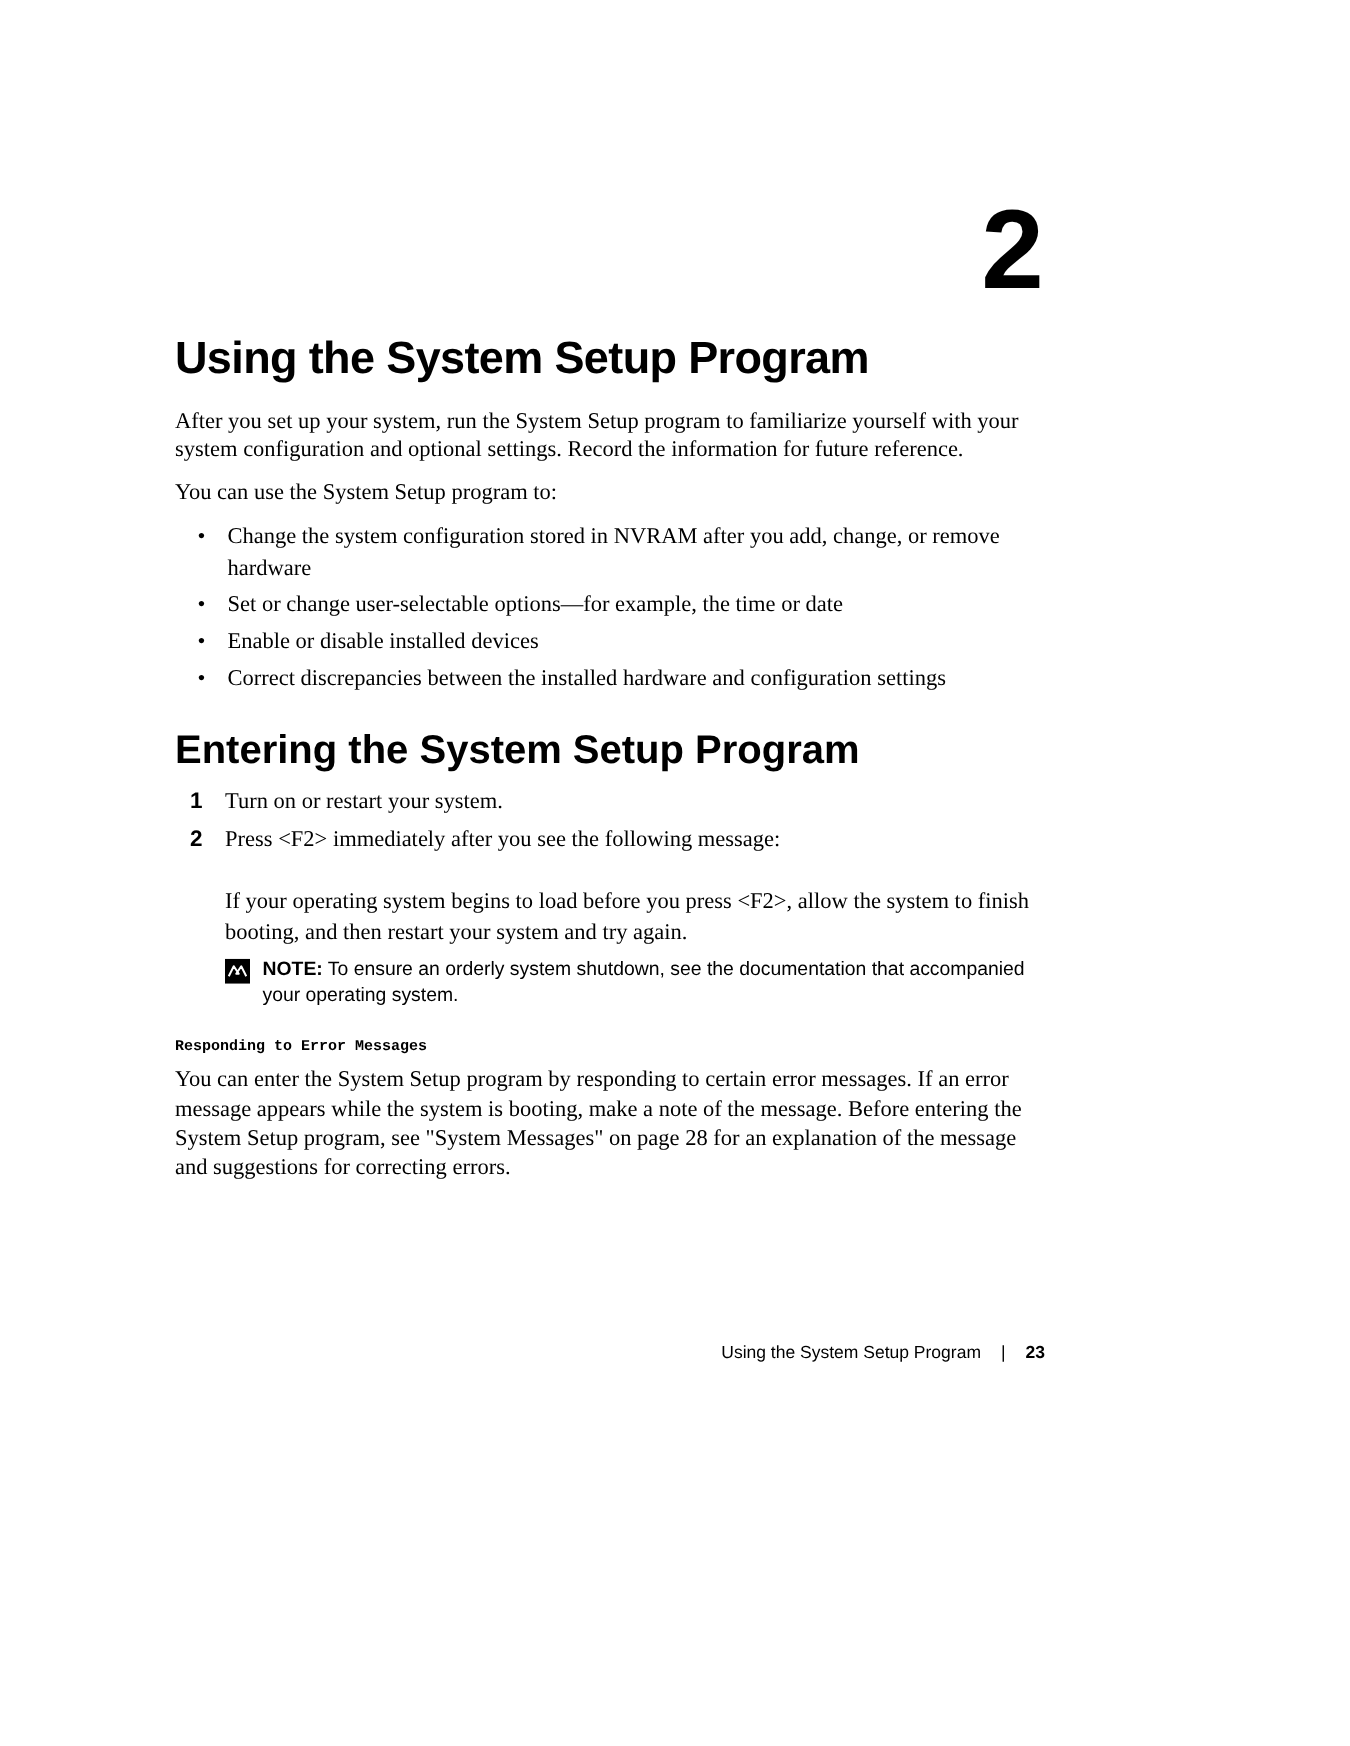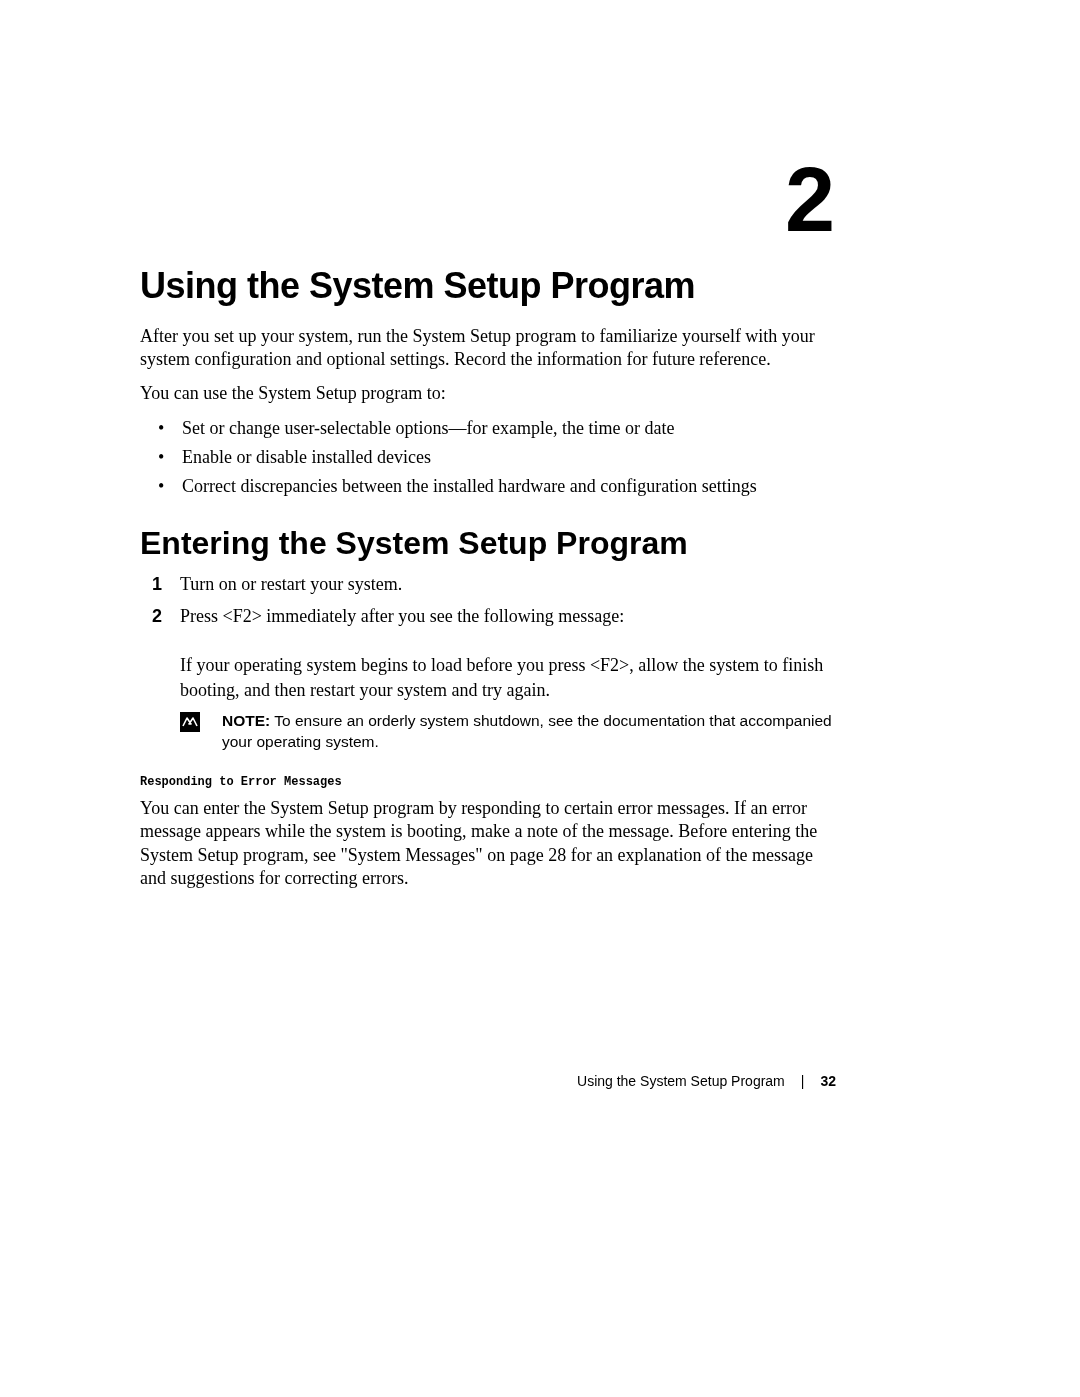--- a/index.html
+++ b/index.html
@@ -92,21 +92,21 @@
   }
   code.mono {
     font-family: "Courier New", Courier, monospace;
     font-size: 17px;
     display: block;
     margin: 6px 0 10px 0;
   }
   .note-row {
     display: flex;
     align-items: flex-start;
-    gap: 22px;
+    gap: 10px;
     margin: 6px 0 10px 0;
   }
   .note-row.inlist {
     margin-left: 0;
   }
   .note-icon {
     flex: 0 0 20px;
     width: 20px;
     height: 20px;
     margin-top: 1px;
@@ -149,20 +149,21 @@
 <div class="page">
 
   <div class="chapter-number">2</div>
 
   <h1 class="title">Using the System Setup Program</h1>
 
   <p class="body">After you set up your system, run the System Setup program to familiarize yourself with your system configuration and optional settings. Record the information for future reference.</p>
   <p class="body">You can use the System Setup program to:</p>
 
   <ul class="bullets">
+    <li>Change the system configuration stored in NVRAM after you add, change, or remove hardware</li>
     <li>Set or change user-selectable options—for example, the time or date</li>
     <li>Enable or disable installed devices</li>
     <li>Correct discrepancies between the installed hardware and configuration settings</li>
   </ul>
 
   <h2 class="section">Entering the System Setup Program</h2>
 
   <ol class="steps">
     <li>
       <span>Turn on or restart your system.</span>
@@ -187,16 +188,16 @@
   </ol>
 
   <h3 class="subsection">Responding to Error Messages</h3>
 
   <p class="body">You can enter the System Setup program by responding to certain error messages. If an error message appears while the system is booting, make a note of the message. Before entering the System Setup program, see "System Messages" on page 28 for an explanation of the message and suggestions for correcting errors.</p>
 
 
   <div class="footer">
     <span>Using the System Setup Program</span>
     <span class="sep">|</span>
-    <span class="pgnum">32</span>
+    <span class="pgnum">23</span>
   </div>
 
 </div>
 
 </body></html>

